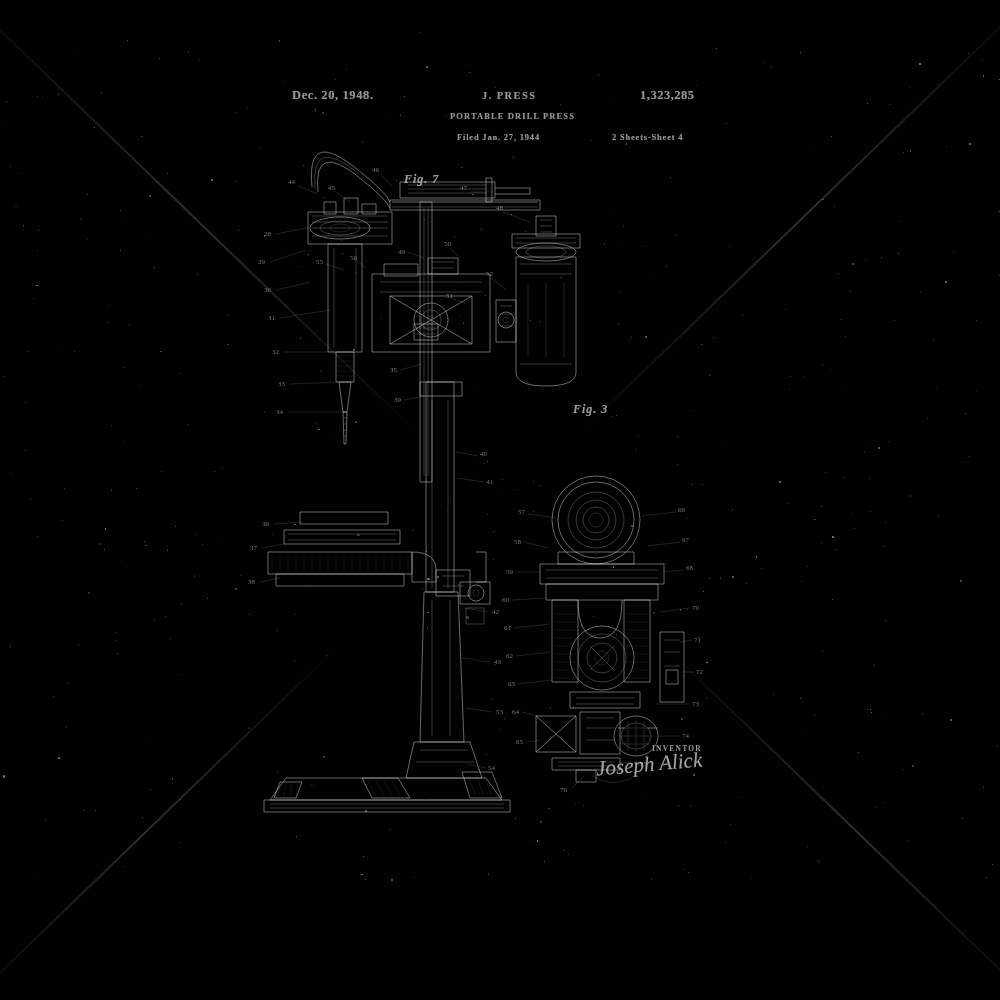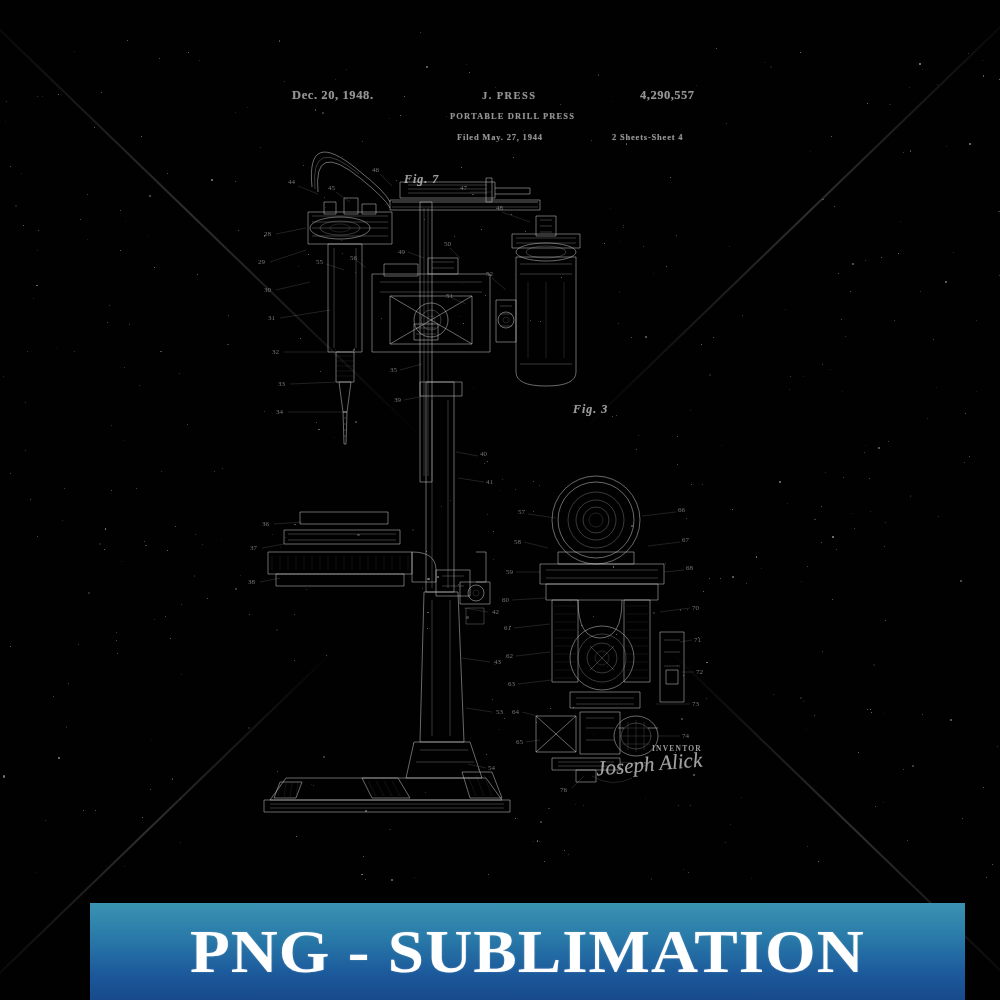--- a/index.html
+++ b/index.html
@@ -744,29 +744,26 @@
         <text x="400" y="714">75</text>
           <text x="320" y="740">76</text>
       </g>
 
       <path class="lt" d="M352 724 Q372 736 392 726"></path>
     </svg>
   </div>
 
   <div class="ptext hdr-date">Dec. 20, 1948.</div>
   <div class="ptext hdr-inv">J. PRESS</div>
-  <div class="ptext hdr-num">4,290,557</div>
+  <div class="ptext hdr-num">1,323,285</div>
   <div class="ptext hdr-title">PORTABLE DRILL PRESS</div>
-  <div class="ptext hdr-filed">Filed May. 27, 1944</div>
+  <div class="ptext hdr-filed">Filed Jan. 27, 1944</div>
   <div class="ptext hdr-sheets">2 Sheets-Sheet 4</div>
 
   <div class="figlbl fig2">Fig. 7</div>
   <div class="figlbl fig3">Fig. 3</div>
 
   <div class="inv-word">INVENTOR</div>
   <div class="sig">Joseph Alick</div>
 
 
-  <div id="banner">
-    <span id="banner-text">PNG - SUBLIMATION</span>
-  </div>
 
 </div>
 
 </body></html>

